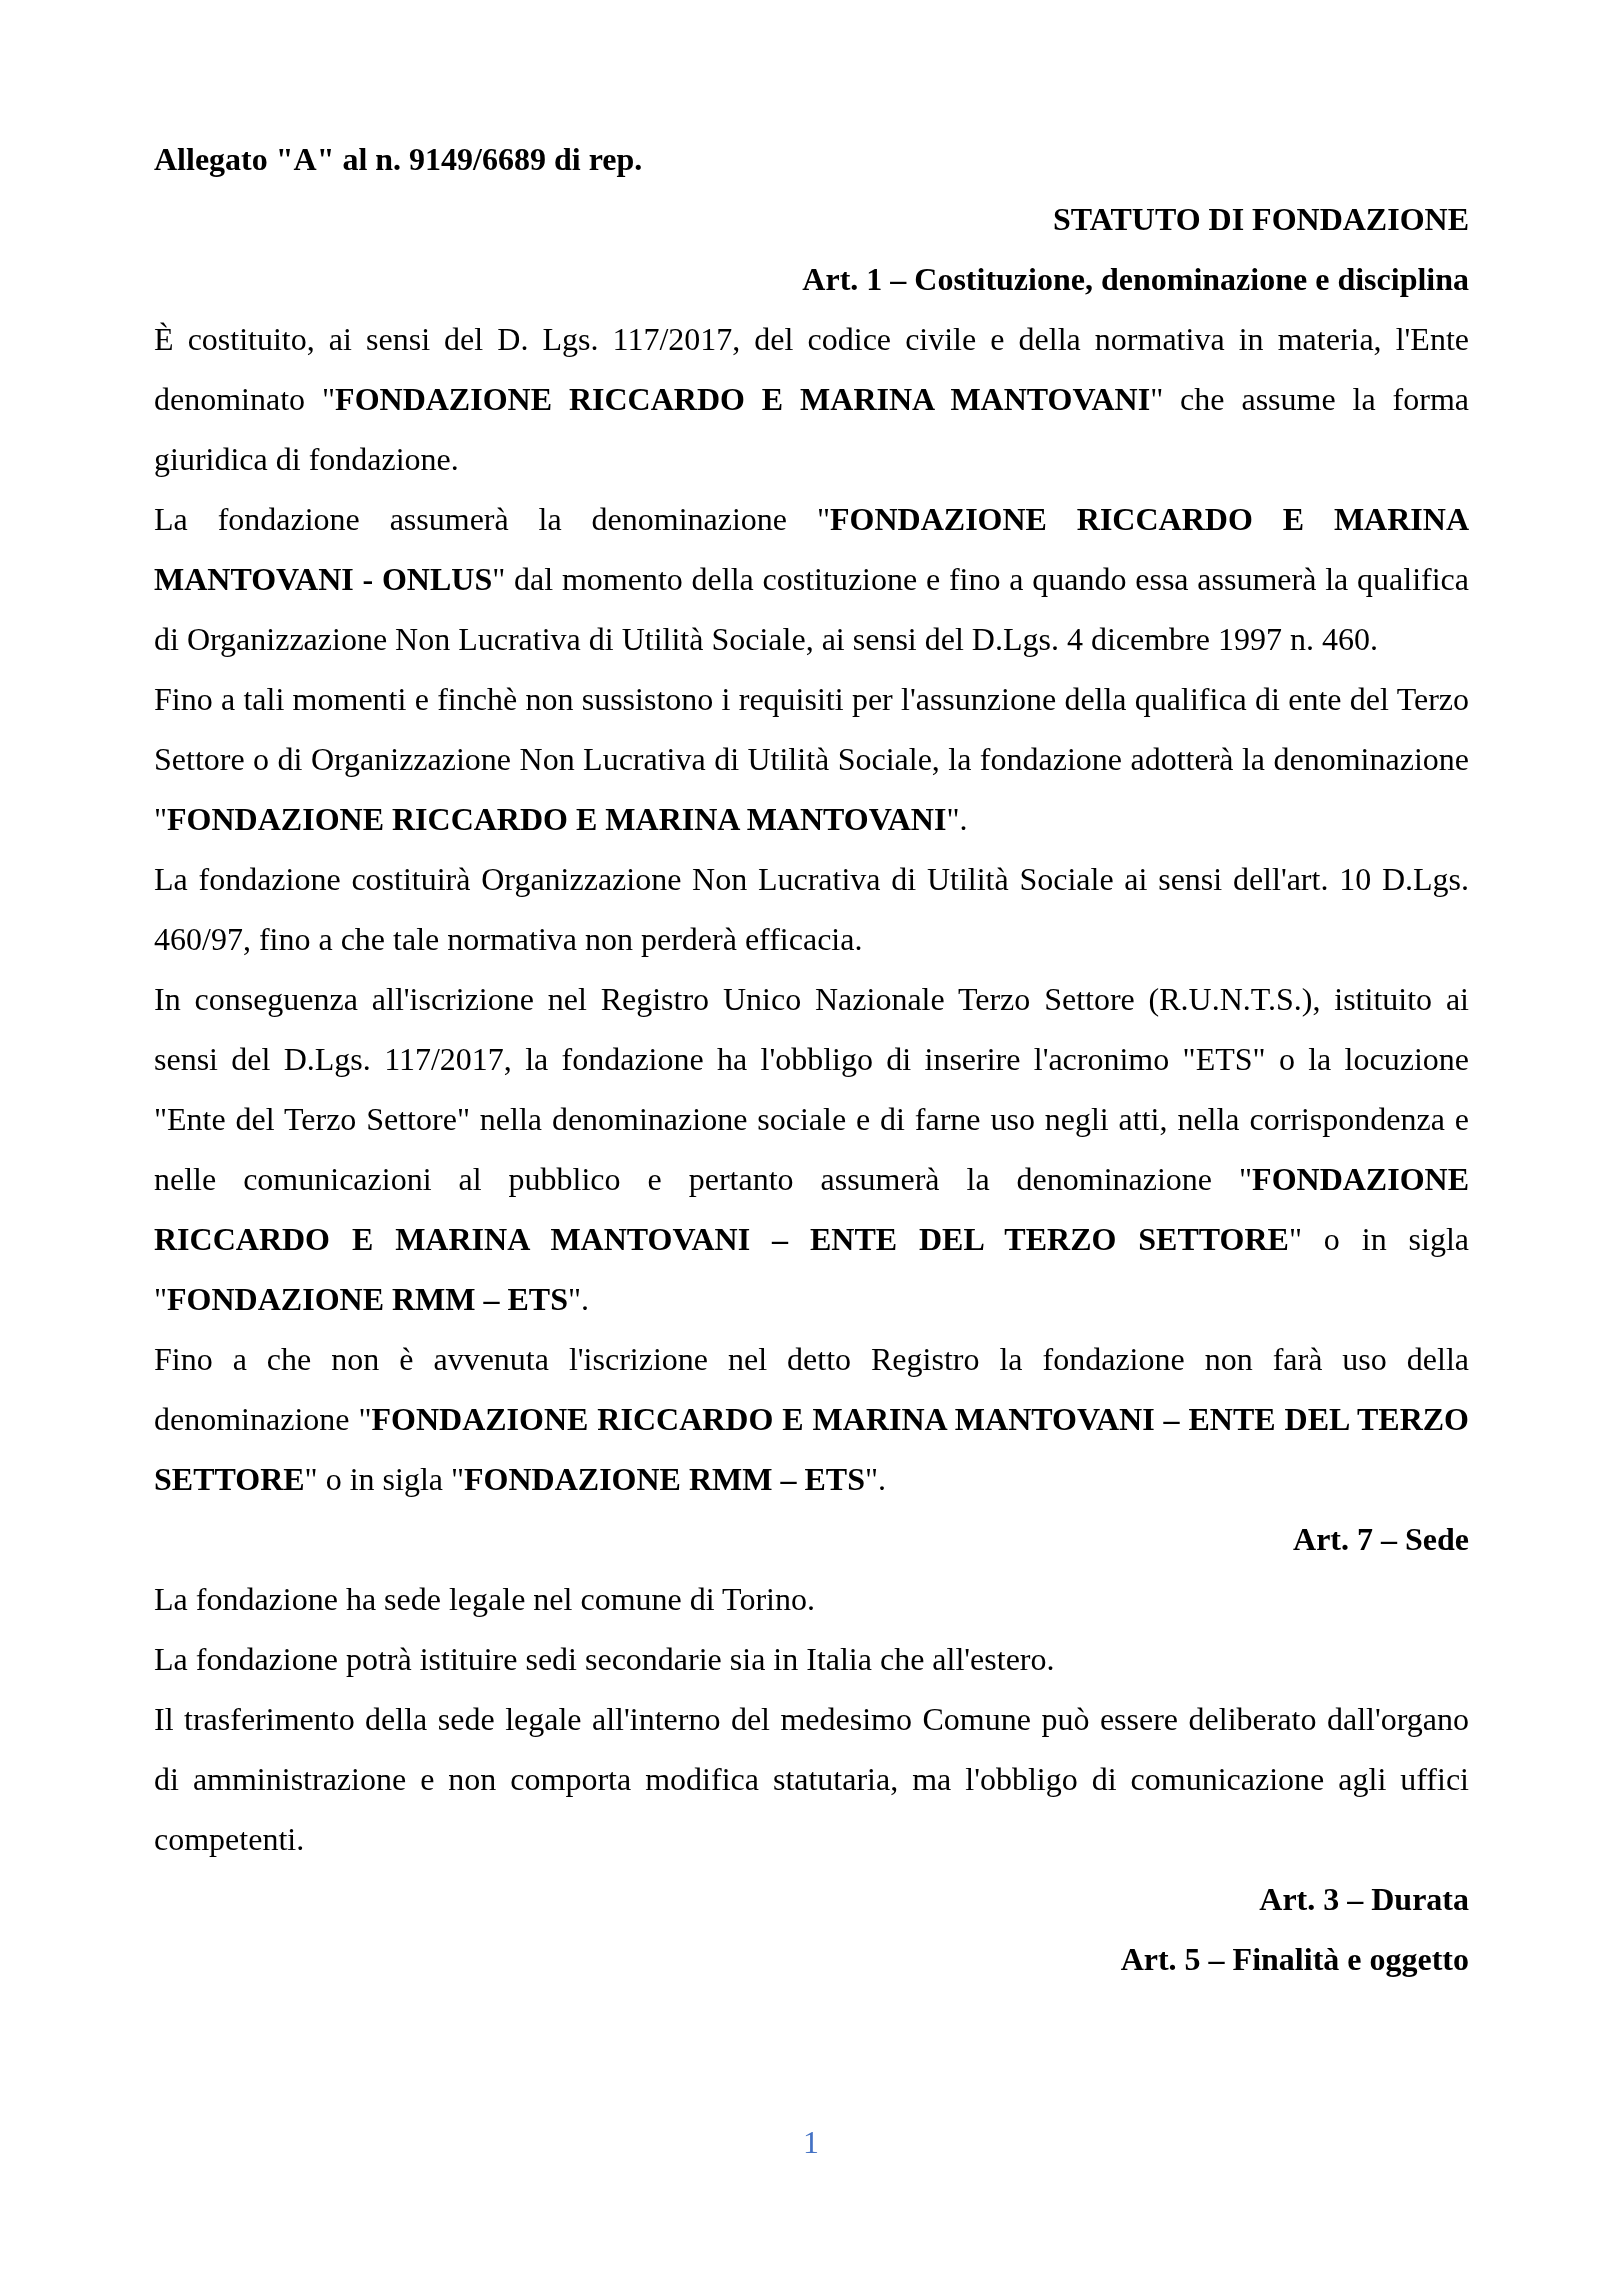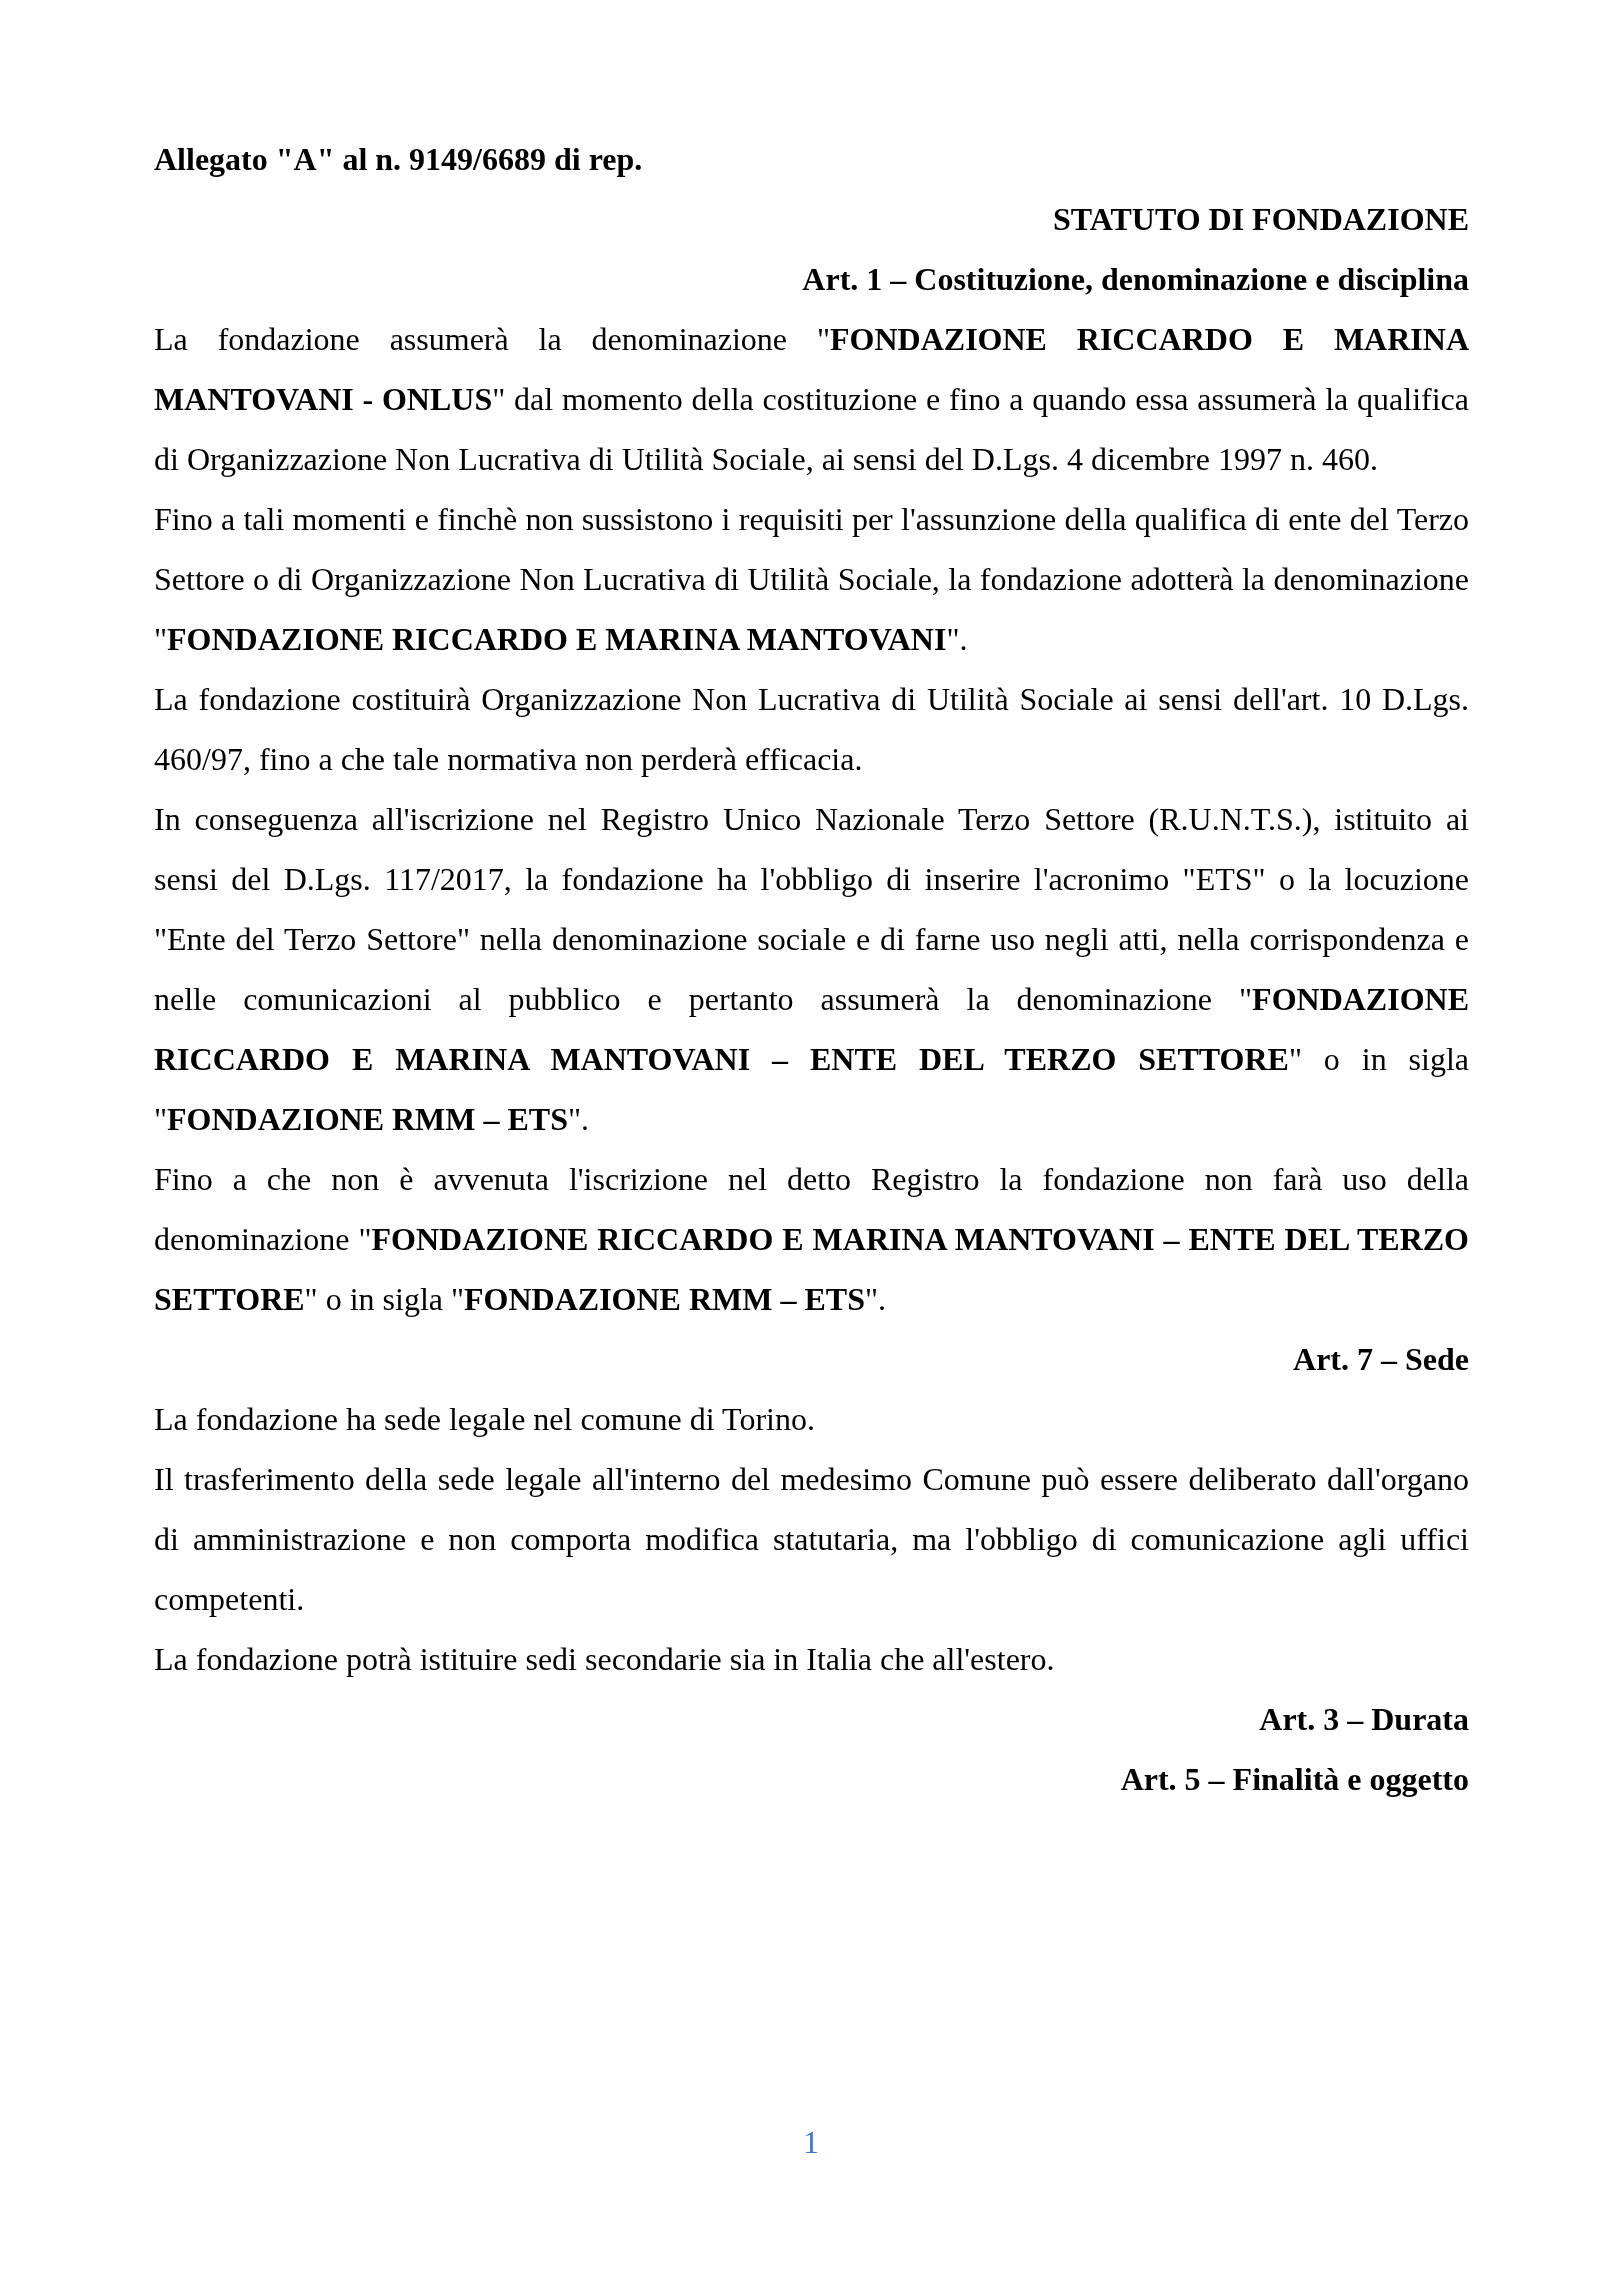--- a/index.html
+++ b/index.html
@@ -47,29 +47,30 @@
   }
 </style>
 </head>
 <body>
 
 <div class="page" style="background: rgb(255, 255, 255); color: rgb(0, 0, 0);">
   <main class="doc">
       <p class="block annex align-left"><b>Allegato "A" al n. 9149/6689 di rep.</b></p>
       <p class="block heading align-center"><b>STATUTO DI FONDAZIONE</b></p>
       <p class="block heading align-center"><b>Art. 1 – Costituzione, denominazione e disciplina</b></p>
+      <p class="block paragraph align-justify"><span>È costituito, ai sensi del D. Lgs. 117/2017, del codice civile e della normativa in materia, l'Ente denominato "</span><b>FONDAZIONE RICCARDO E MARINA MANTOVANI</b><span>" che assume la forma giuridica di fondazione.</span></p>
       <p class="block paragraph align-justify"><span>La fondazione assumerà la denominazione "</span><b>FONDAZIONE RICCARDO E MARINA MANTOVANI - ONLUS</b><span>" dal momento della costituzione e fino a quando essa assumerà la qualifica di Organizzazione Non Lucrativa di Utilità Sociale, ai sensi del D.Lgs. 4 dicembre 1997 n. 460.</span></p>
       <p class="block paragraph align-justify"><span>Fino a tali momenti e finchè non sussistono i requisiti per l'assunzione della qualifica di ente del Terzo Settore o di Organizzazione Non Lucrativa di Utilità Sociale, la fondazione adotterà la denominazione "</span><b>FONDAZIONE RICCARDO E MARINA MANTOVANI</b><span>".</span></p>
       <p class="block paragraph align-justify"><span>La fondazione costituirà Organizzazione Non Lucrativa di Utilità Sociale ai sensi dell'art. 10 D.Lgs. 460/97, fino a che tale normativa non perderà efficacia.</span></p>
       <p class="block paragraph align-justify"><span>In conseguenza all'iscrizione nel Registro Unico Nazionale Terzo Settore (R.U.N.T.S.), istituito ai sensi del D.Lgs. 117/2017, la fondazione ha l'obbligo di inserire l'acronimo "ETS" o la locuzione "Ente del Terzo Settore" nella denominazione sociale e di farne uso negli atti, nella corrispondenza e nelle comunicazioni al pubblico e pertanto assumerà la denominazione "</span><b>FONDAZIONE RICCARDO E MARINA MANTOVANI – ENTE DEL TERZO SETTORE</b><span>" o in sigla "</span><b>FONDAZIONE RMM – ETS</b><span>".</span></p>
       <p class="block paragraph align-justify"><span>Fino a che non è avvenuta l'iscrizione nel detto Registro la fondazione non farà uso della denominazione "</span><b>FONDAZIONE RICCARDO E MARINA MANTOVANI – ENTE DEL TERZO SETTORE</b><span>" o in sigla "</span><b>FONDAZIONE RMM – ETS</b><span>".</span></p>
       <p class="block heading align-center"><b>Art. 7 – Sede</b></p>
       <p class="block paragraph align-justify"><span>La fondazione ha sede legale nel comune di Torino.</span></p>
+      <p class="block paragraph align-justify"><span>La fondazione potrà istituire sedi secondarie sia in Italia che all'estero.</span></p>
       <p class="block paragraph align-justify"><span>Il trasferimento della sede legale all'interno del medesimo Comune può essere deliberato dall'organo di amministrazione e non comporta modifica statutaria, ma l'obbligo di comunica­zione agli uffici competenti.</span></p>
-      <p class="block paragraph align-justify"><span>La fondazione potrà istituire sedi secondarie sia in Italia che all'estero.</span></p>
       <p class="block heading align-center"><b>Art. 3 – Durata</b></p>
       <p class="block heading align-center"><b>Art. 5 – Finalità e oggetto</b></p>
     </main>
   <footer class="page-footer" style="color: rgb(68, 114, 196);">
     <span>1</span>
   </footer>
 </div>
 
 
 </body></html>

